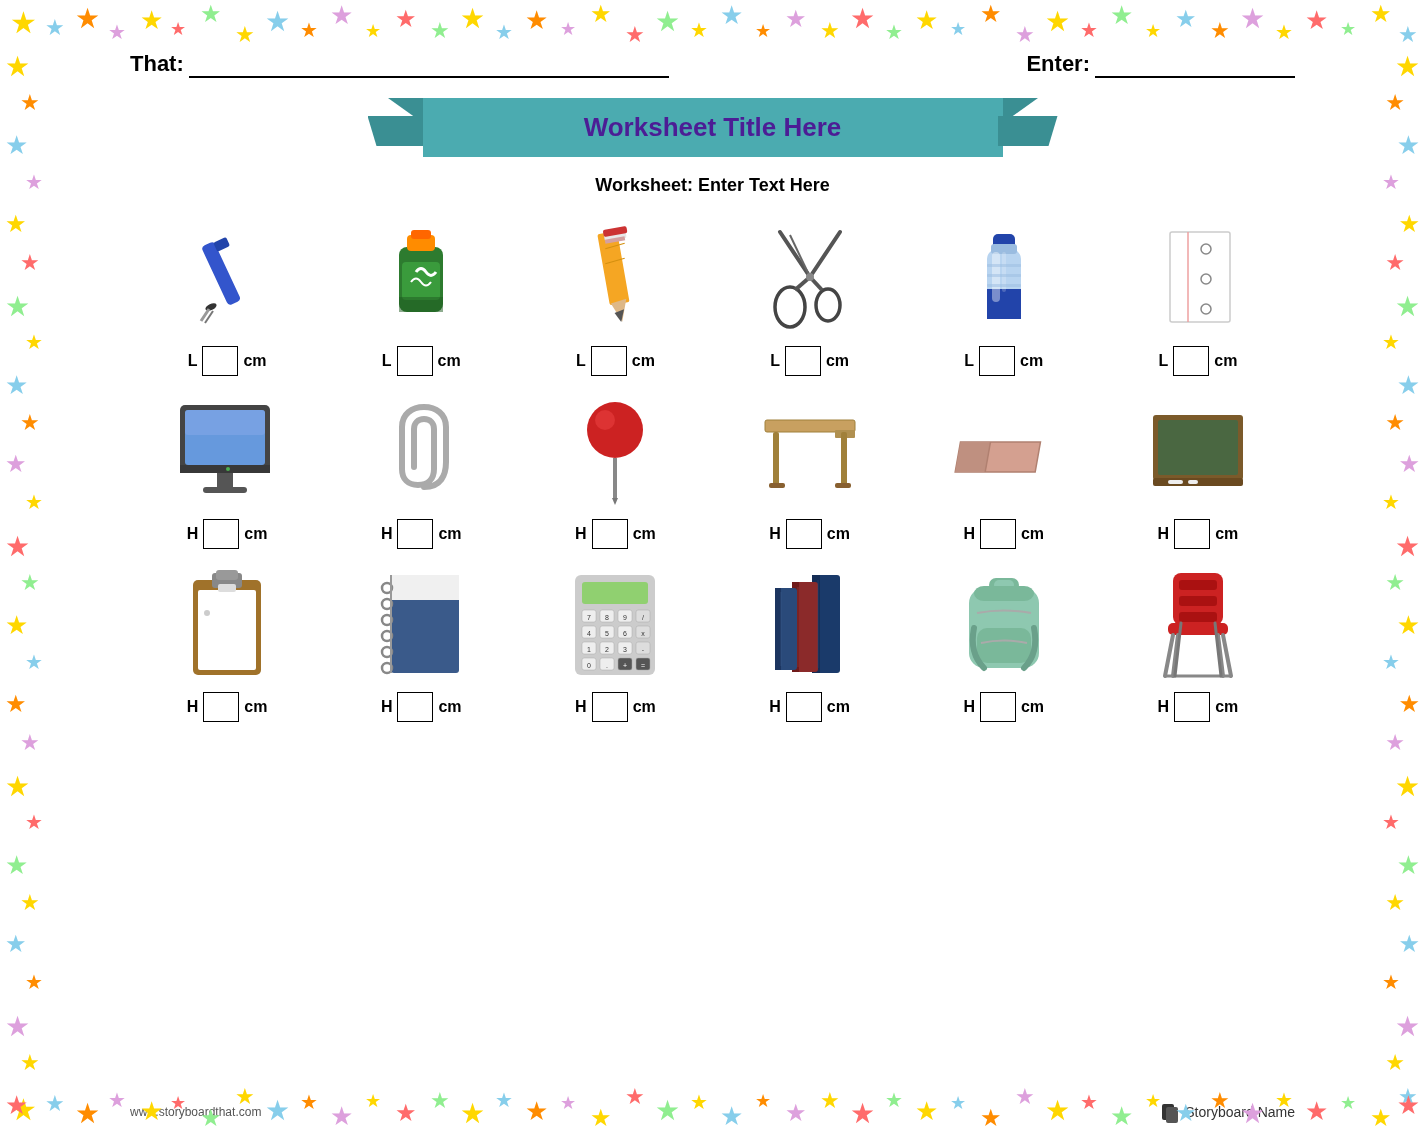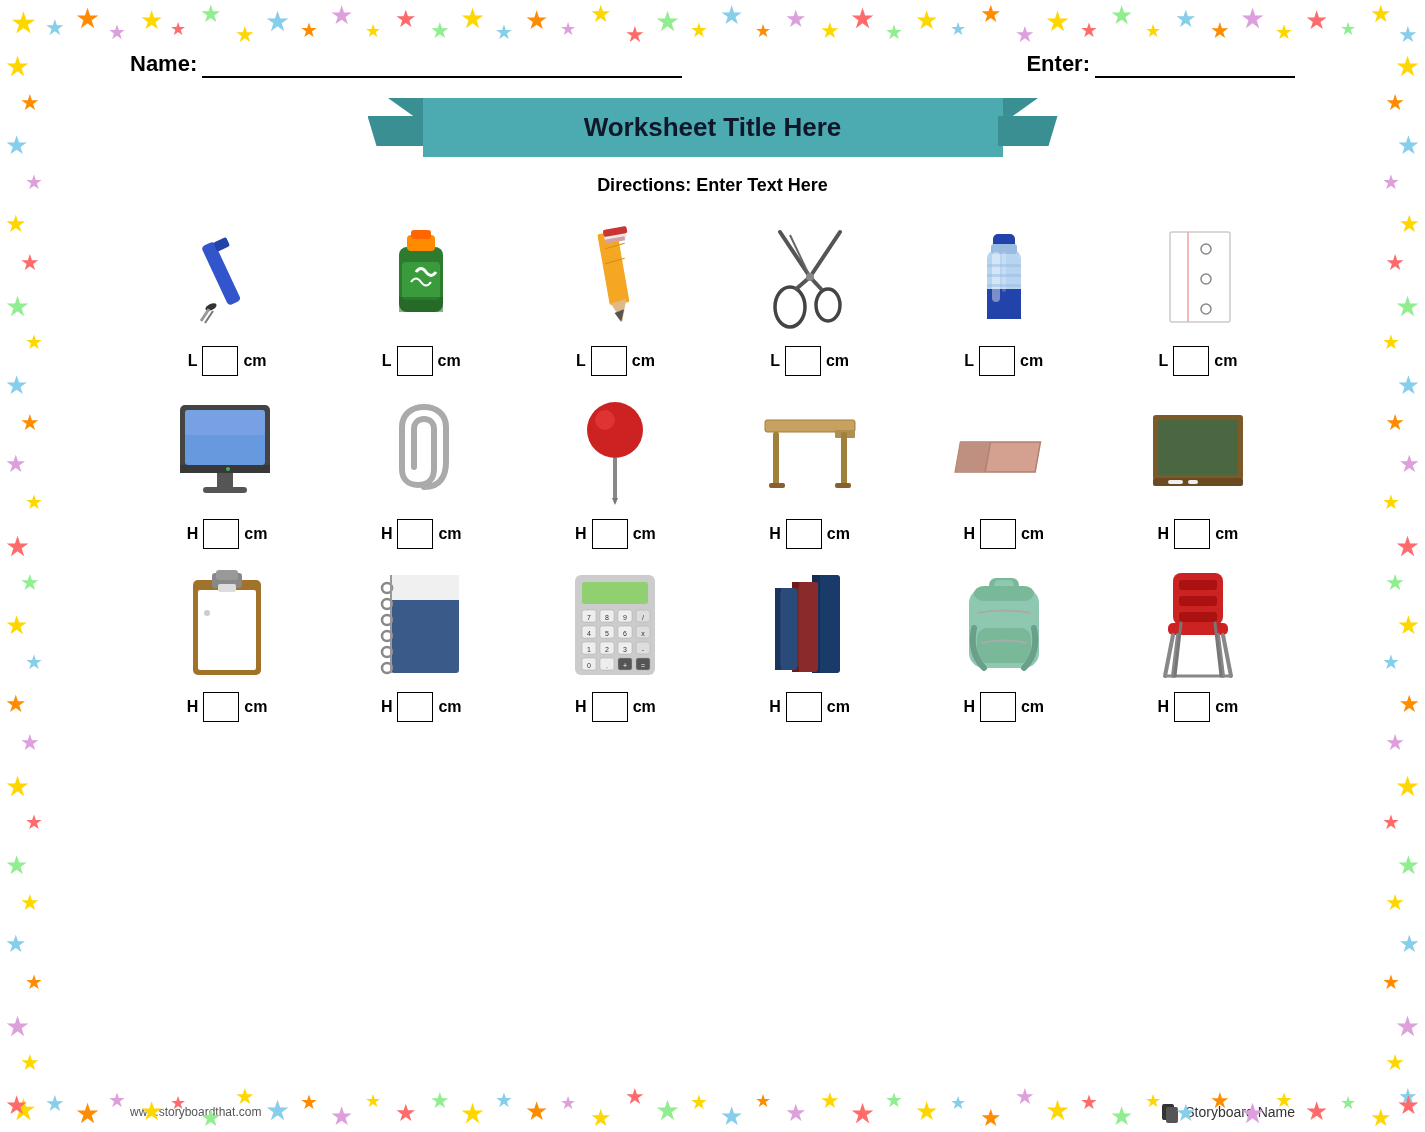--- a/index.html
+++ b/index.html
@@ -77,21 +77,21 @@
     .title-banner-container {
       display: flex;
       justify-content: center;
       align-items: center;
       margin-bottom: 18px;
       position: relative;
     }
 
     .title-banner {
       background: #4BABB0;
-      color: #0f172a;
+      color: #4c1d95;
       font-size: 26px;
       font-weight: bold;
       padding: 14px 80px;
       position: relative;
       display: flex;
       align-items: center;
       justify-content: center;
       min-width: 580px;
     }
 
@@ -367,39 +367,39 @@
   <span class="star" style="top:970px;right:25px;color:#FF8C00;font-size:20px;">★</span>
   <span class="star" style="top:1010px;right:5px;color:#DDA0DD;font-size:28px;">★</span>
   <span class="star" style="top:1050px;right:20px;color:#FFD700;font-size:22px;">★</span>
   <span class="star" style="top:1090px;right:5px;color:#FF6B6B;font-size:26px;">★</span>
 </div>
 
 <div class="content">
 
   <div class="name-date-row">
     <div class="name-label">
-      <span>Name:</span>
+      <span>That:</span>
       <span class="name-line"></span>
     </div>
     <div class="date-label">
       <span>Enter:</span>
       <span class="date-line"></span>
     </div>
   </div>
 
   <div class="title-banner-container">
     <div class="banner-ribbon-left"></div>
     <div class="title-banner">
       <span>Worksheet Title Here</span>
     </div>
     <div class="banner-ribbon-right"></div>
   </div>
 
   <div class="directions">
-    <span>Directions: Enter Text Here</span>
+    <span>Worksheet: Enter Text Here</span>
   </div>
 
   <div class="items-grid row-section">
 
     <div class="item-cell">
       <div class="item-image">
         <svg width="80" height="100" viewBox="0 0 80 100">
 
           <rect x="30" y="10" width="14" height="65" rx="4" fill="#3355CC" transform="rotate(-25, 40, 50)"></rect>
           <ellipse cx="24" cy="78" rx="6" ry="3" fill="#333" transform="rotate(-25, 24, 78)"></ellipse>

